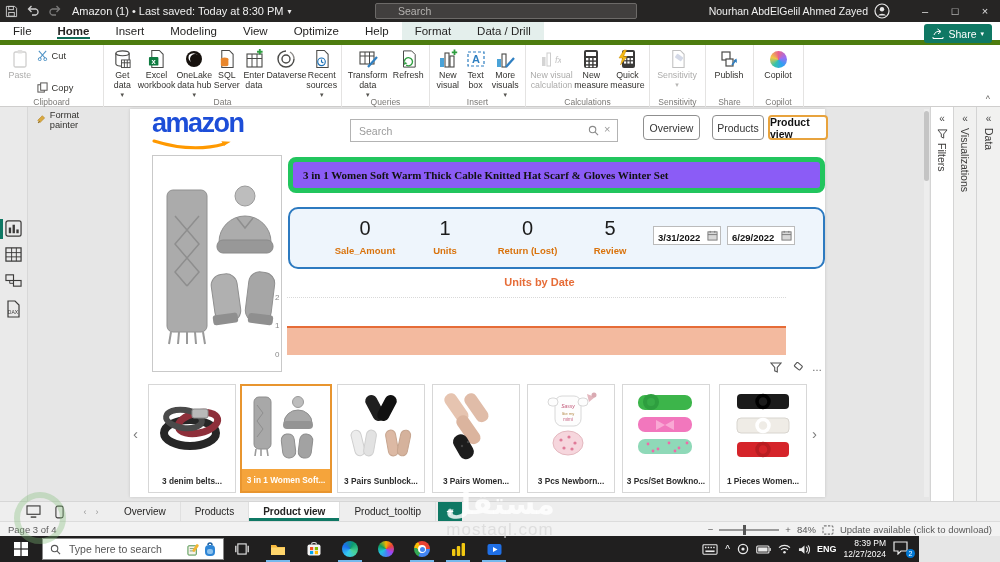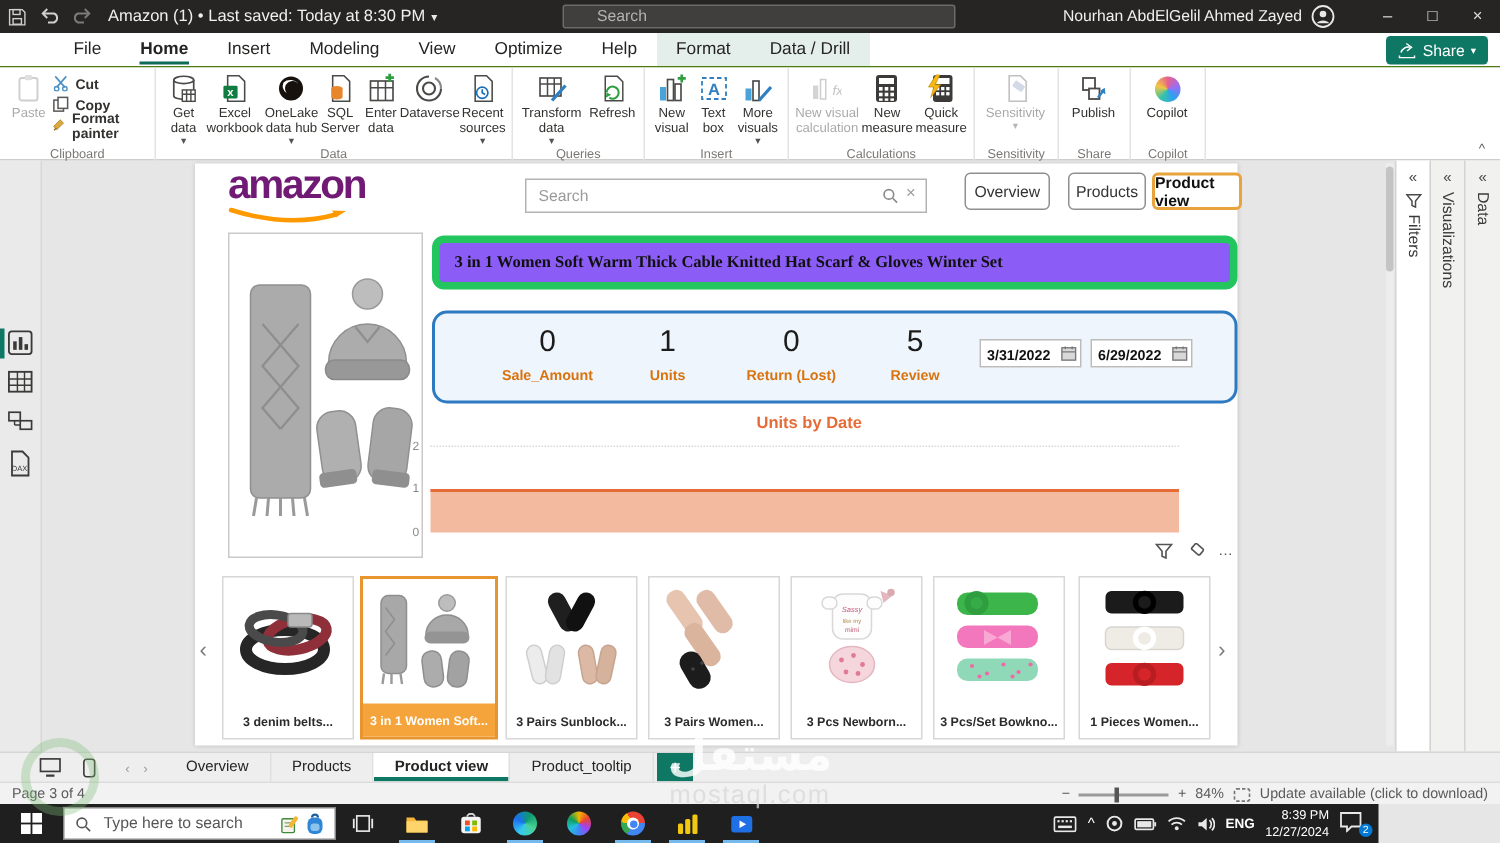--- a/index.html
+++ b/index.html
@@ -14,56 +14,56 @@
   .tb-ico { width:22px; height:18px; display:flex; align-items:center; justify-content:center; color:#d0d0d0; }
   #tb-title { margin-left:6px; white-space:nowrap; color:#f0f0f0; }
   #tb-search { position:absolute; left:375px; top:3px; width:262px; height:16px; background:#413f3e;
     border:1px solid #6c6a68; border-radius:2px; color:#c8c8c8; font-size:10.5px; padding:0 4px 0 22px; }
   #tb-search::placeholder { color:#b5b3b1; }
   #tb-user { position:absolute; right:110px; top:0; height:22px; display:flex; align-items:center; gap:6px; font-size:10.5px; color:#f0f0f0;}
   .wctl { width:30px; height:22px; display:flex; align-items:center; justify-content:center; color:#e0e0e0; font-size:11px;}
   #winctl { position:absolute; right:0; top:0; display:flex; }
 
   
-  #tabrow { position:absolute; top:22px; left:0; width:1000px; height:23px; background:#fff; display:flex; align-items:stretch; font-size:11.5px; color:#252423; border-bottom:1px solid #4d7c0f;padding-left:36px;}
+  #tabrow { position:absolute; top:22px; left:0; width:1000px; height:23px; background:#fff; display:flex; align-items:stretch; font-size:11.5px; color:#252423; border-bottom:5px solid #4d7c0f;}
   .rtab { padding:0 13px; display:flex; align-items:center; cursor:default; position:relative; }
   .rtab.active { font-weight:bold; }
   .rtab.active::after { content:""; position:absolute; left:12px; right:12px; bottom:1px; height:2.5px; background:#0f6b57; }
   .rtab.ctx { background:#e4efec; }
   #share-btn { position:absolute; right:8px; top:2px; height:19px; background:#0f7864; color:#fff; border-radius:3px;
     display:flex; align-items:center; gap:4px; padding:0 8px; font-size:10.5px; }
 
   
   #ribbon { position:absolute; top:45px; left:0; width:1000px; height:62px; background:#fff; border-bottom:1px solid #cfcecd; display:flex; }
   .rgroup { position:relative; height:62px; border-right:1px solid #e4e3e2; padding:2px 3px 11px 3px; display:flex; align-items:flex-start; }
   .glabel { position:absolute; bottom:0; left:0; right:0; text-align:center; font-size:8.5px; color:#7a7875; }
   .rbtn { width:40px; display:flex; flex-direction:column; align-items:center; text-align:center; font-size:8.8px;
     line-height:1.12; color:#33322f; padding-top:1px; }
   .rbtn .ricon { width:22px; height:22px; margin-bottom:1px; display:flex; align-items:center; justify-content:center; }
   .rbtn.dis { opacity:.42; }
-  .smallcol { display:flex; flex-direction:column; justify-content:flex-start; gap:1px; padding-top:2px;font-weight:bold;}
+  .smallcol { display:flex; flex-direction:column; justify-content:flex-start; gap:19px; padding-top:2px;}
   .smallitem { display:flex; align-items:center; gap:4px; font-size:9.3px; color:#33322f; height:13px; }
   .dd { font-size:7px; color:#55534f; }
   .cop-circle { width:17px; height:17px; border-radius:50%;
     background:conic-gradient(#e8618c,#9b6ef3,#2ea0f2,#35c3a9,#f2c744,#e8618c); }
   #ribbon-collapse { position:absolute; right:10px; bottom:2px; font-size:9px; color:#5f5d5a; }
 
   
   #leftnav { position:absolute; top:107px; left:0; width:28px; height:394px; background:#eaeaea; border-right:1px solid #d8d8d8; }
   .lnav-ico { position:absolute; left:5px; width:18px; height:18px; }
   #lnav-active { position:absolute; left:0; top:112px; width:3px; height:20px; background:#0f7864; }
 
   
   #page { position:absolute; left:130px; top:109px; width:695px; height:388px; background:#fff; box-shadow:0 0 3px rgba(0,0,0,.15); }
   #vscroll { position:absolute; left:924px; top:109px; width:5px; height:388px; background:#ededed;}
   #vscroll .thumb { position:absolute; top:2px; left:0; width:5px; height:70px; background:#c4c4c4; border-radius:3px;}
 
   
   #amazon-logo { position:absolute; left:152px; top:110px; width:100px; height:36px; }
-  #amazon-logo .word { font-size:27px; font-weight:bold; letter-spacing:-1.5px; color:#701a75; line-height:1; }
+  #amazon-logo .word { font-size:27px; font-weight:bold; letter-spacing:-1.5px; color:#1d4ed8; line-height:1; }
 
   
   #rp-search { position:absolute; left:350px; top:119px; width:268px; height:23px; border:1px solid #b3b3b3; background:#fff;
     font-size:10.5px; color:#333; padding:0 40px 0 8px; }
   #rp-search::placeholder { color:#9a9a9a; }
 
   .navbtn { position:absolute; top:115px; height:25px; border:1px solid #8f8f8f; border-radius:4px; background:#fff;
     display:flex; align-items:center; justify-content:center; font-size:10.5px; color:#333; }
   .navbtn.sel { border:2px solid #e8a33d; font-weight:bold; color:#111; }
 

